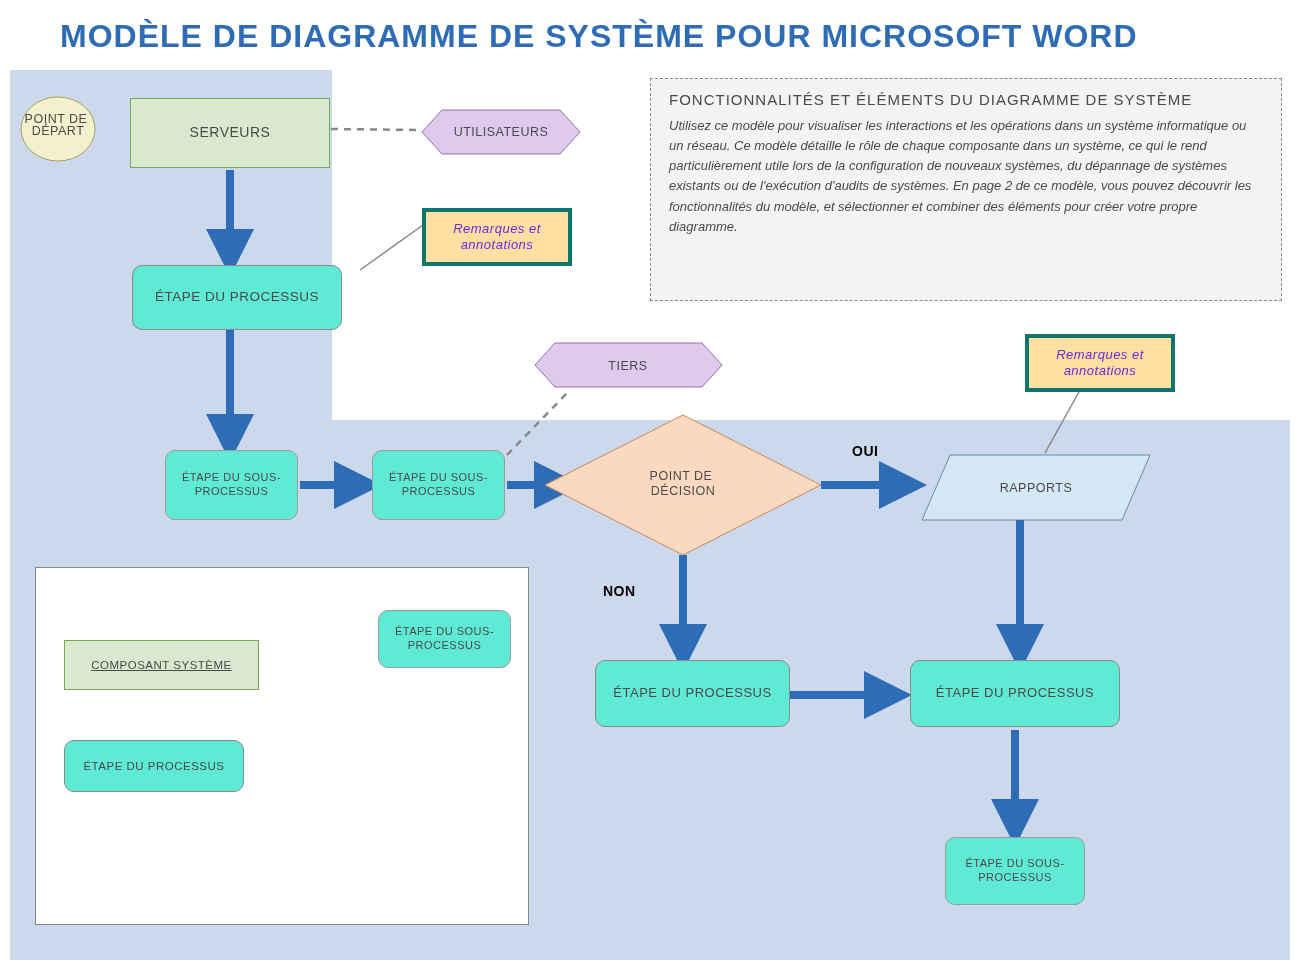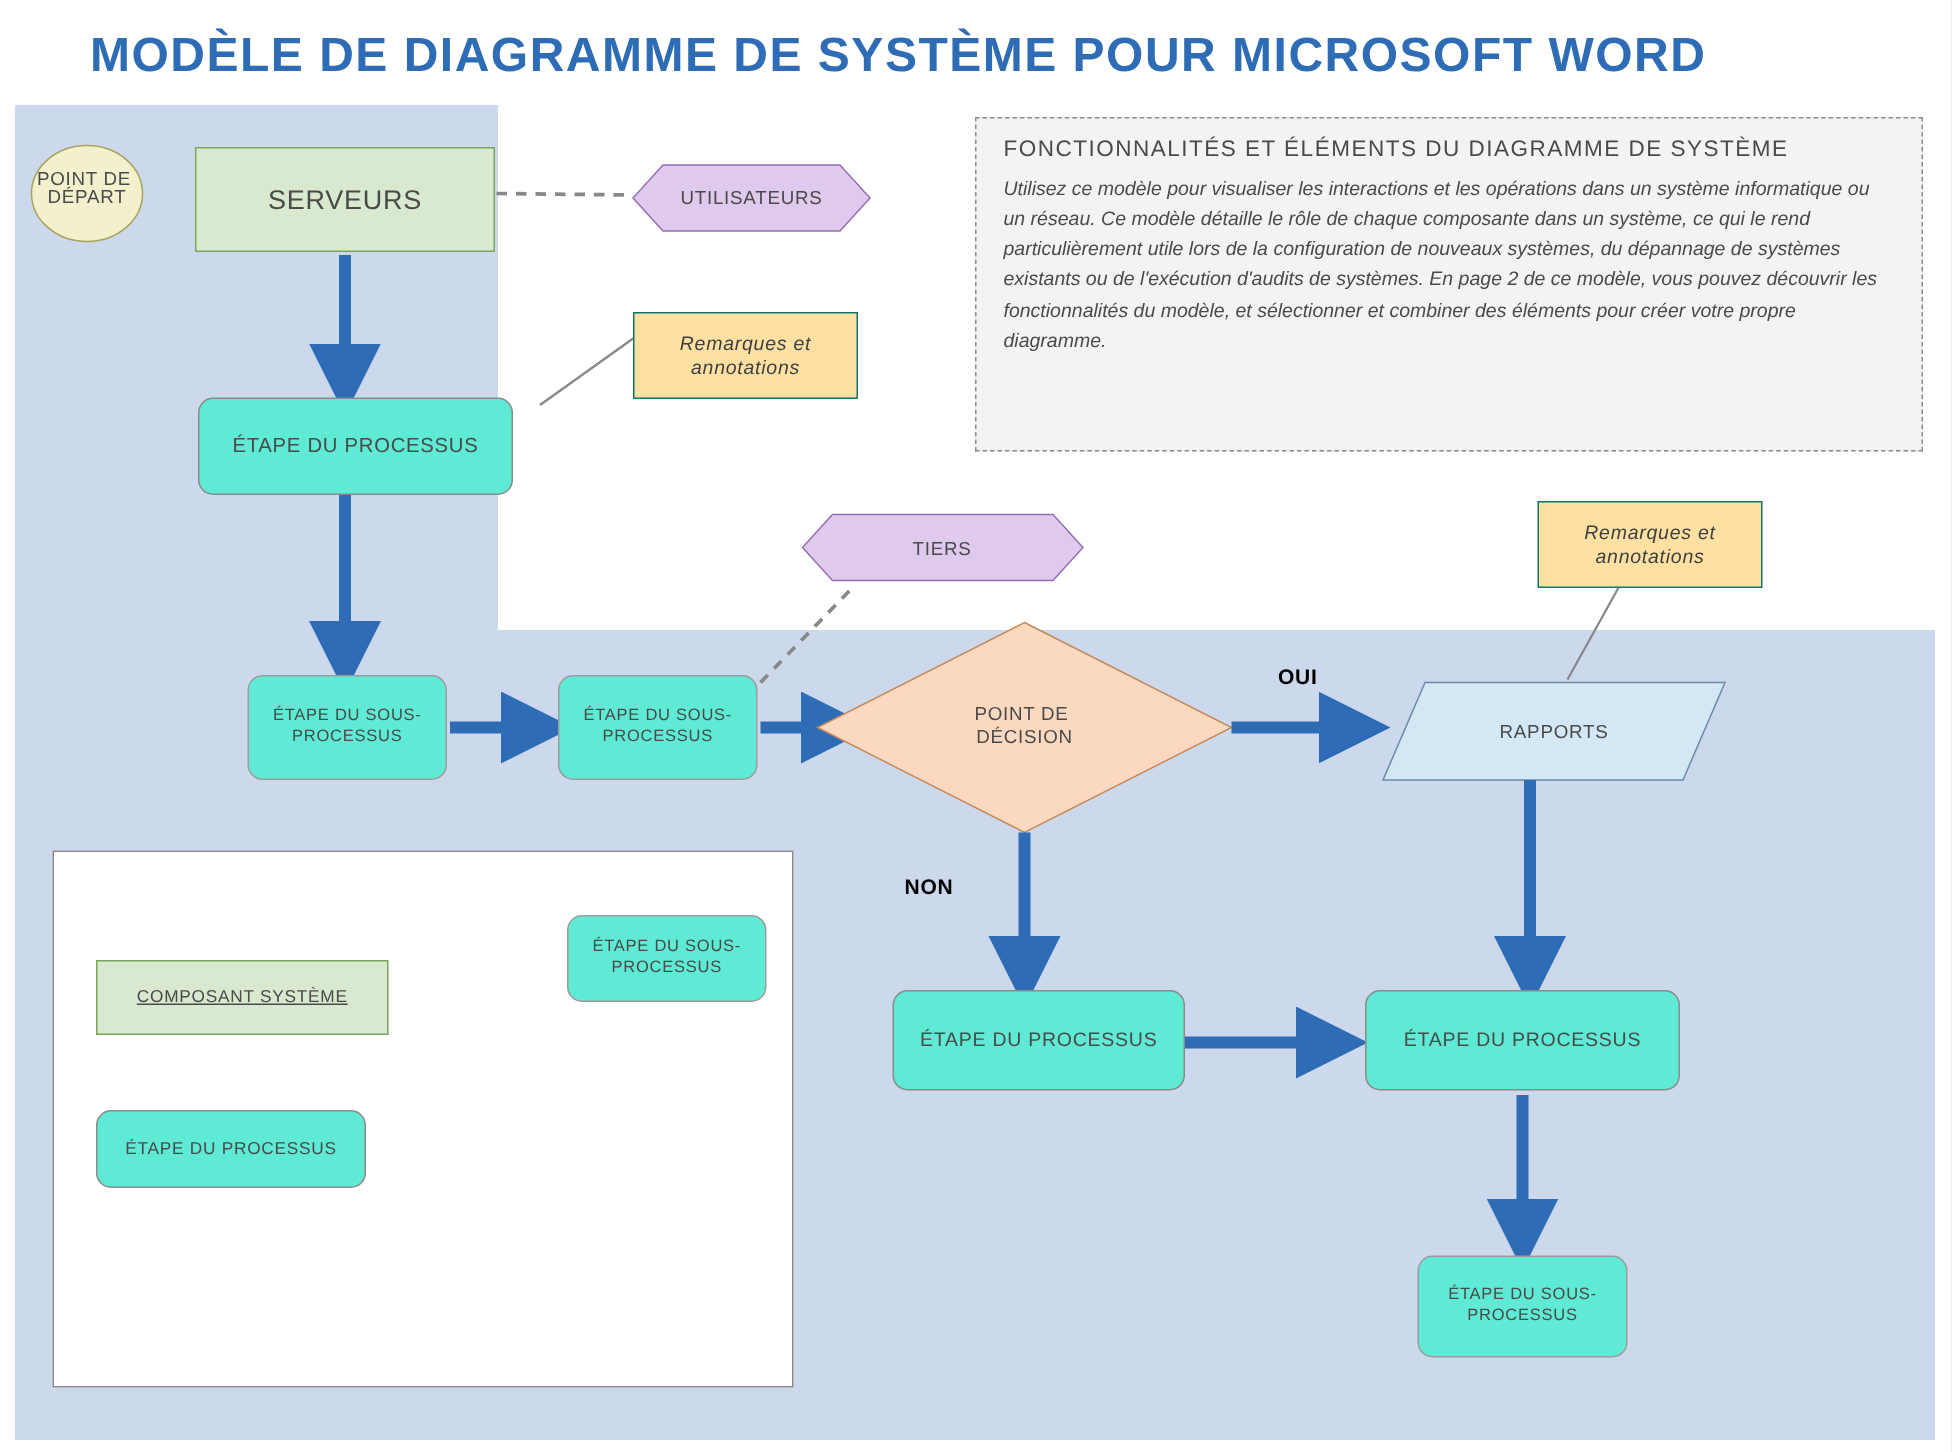--- a/index.html
+++ b/index.html
@@ -42,23 +42,23 @@
     color: #4a4a4a;
     letter-spacing: 0.5px;
     line-height: 1.25;
     padding: 4px;
   }
   .rect-green { background: #d8e9d0; border: 1px solid #7aa65a; }
   .rect-grey { background: #5eead4; border: 1px solid #8a8a8a; border-radius: 10px; }
   .rect-ltgrey { background: #5eead4; border: 1px solid #9c9c9c; border-radius: 10px; text-align: center; }
   .rect-yellow {
     background: #ffe0a3;
-    border: 1px solid #0f766e;
+    border: 4px solid #0f766e;
     font-style: italic;
-    color: #404040;
+    color: #6d28d9;
   }
   .info-box {
     position: absolute;
     background: #f3f3f3;
     border: 1px dashed #8a8a8a;
     padding: 12px 18px;
     color: #4a4a4a;
   }
   .info-box .hdr {
     font-size: 15px;
@@ -183,21 +183,21 @@
     <text x="388" y="666" text-anchor="middle" class="svg-label" font-size="11">ENTITÉS EXTERNES</text>
 
     <polygon points="385,705 490,775 385,845 280,775" fill="#fbd9c1" stroke="#c7895a" stroke-width="1"></polygon>
     <text x="385" y="760" text-anchor="middle" class="svg-label" font-size="11">
       <tspan x="385" dy="0">CONDITION EN</tspan>
       <tspan x="385" dy="13">COURS</tspan>
       <tspan x="385" dy="13">D'ÉVALUATION</tspan>
     </text>
   </svg>
 
-  <div class="shape rect-green" style="left:120px; top:28px; width:200px; height:70px; font-size:18px;">
+  <div class="shape rect-green" style="left:120px; top:28px; width:200px; height:70px; font-size:14px;">
     <span>SERVEURS</span>
   </div>
 
   <div class="shape rect-yellow" style="left:412px; top:138px; width:150px; height:58px; font-size:13px;">
     <span>Remarques et<br>annotations</span>
   </div>
 
   <div class="shape rect-grey" style="left:122px; top:195px; width:210px; height:65px; font-size:13.5px;">
     <span>ÉTAPE DU PROCESSUS</span>
   </div>

